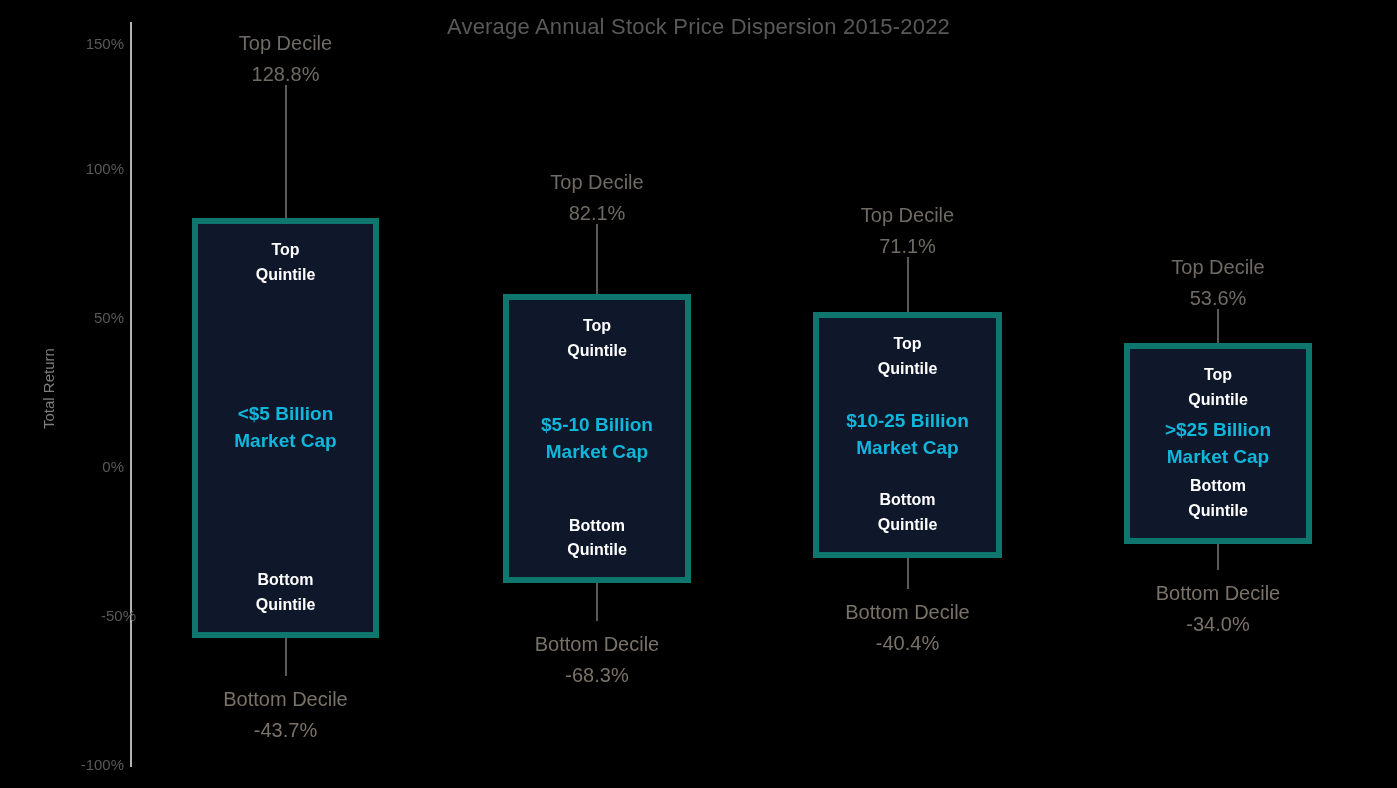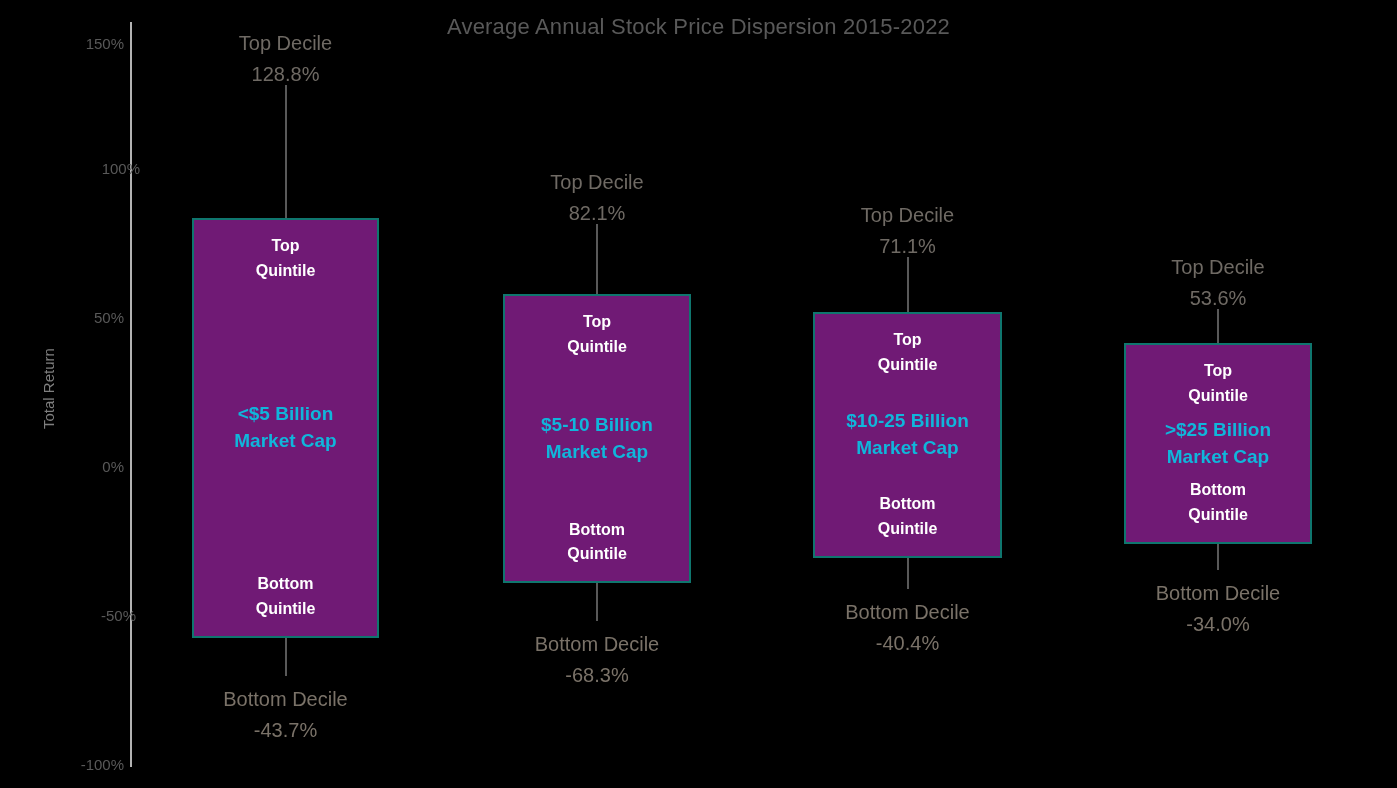--- a/index.html
+++ b/index.html
@@ -25,21 +25,21 @@
     color:#595959;font-size:15px;white-space:nowrap;
   }
 
   .group{position:absolute;top:0;height:788px;}
 
   .whisker{
     position:absolute;width:2px;background:#595959;left:50%;margin-left:-1px;
   }
   .box{
     position:absolute;left:0;right:0;
-    background:#701a75;border:2px solid #0f766e;box-sizing:border-box;
+    background:#0f172a;border:6px solid #0f766e;box-sizing:border-box;
   }
   .box-inner{
     position:absolute;left:0;right:0;top:0;bottom:0;
     display:flex;flex-direction:column;align-items:center;
     justify-content:space-between;padding:14px 2px;box-sizing:border-box;
   }
   .q-label{
     color:#ffffff;font-weight:bold;font-size:16px;line-height:1.55;
     text-align:center;white-space:pre-line;
   }
@@ -60,21 +60,21 @@
 <div id="chart">
 
   <div class="title">Average Annual Stock Price Dispersion 2015-2022</div>
 
   <div class="ytitle" id="ytitle" style="left: 40px; top: 429px;">Total Return</div>
 
   <div class="yaxis-line"></div>
 
   <div id="yticks">
       <div class="ytick" style="top: 11px; left: 0px; margin-top: 24px;">150%</div>
-      <div class="ytick" style="top: 160px; left: 16px;">100%</div>
+      <div class="ytick" style="top: 160px; left: 0px;">100%</div>
       <div class="ytick" style="top: 309px; left: 0px;">50%</div>
       <div class="ytick" style="top: 458px; left: 0px;">0%</div>
       <div class="ytick" style="top: 607px; left: 12px;">-50%</div>
       <div class="ytick" style="top: 756px; left: 0px;">-100%</div>
     </div>
 
   <div id="groups">
       <div class="group" style="left: 192px; width: 187px;">
         <div class="outer-label top" style="top: 28.176px;"><span>Top Decile</span><span class="val">128.8%</span></div>
         <div class="whisker" style="top: 85.176px; height: 132.908px;"></div>

